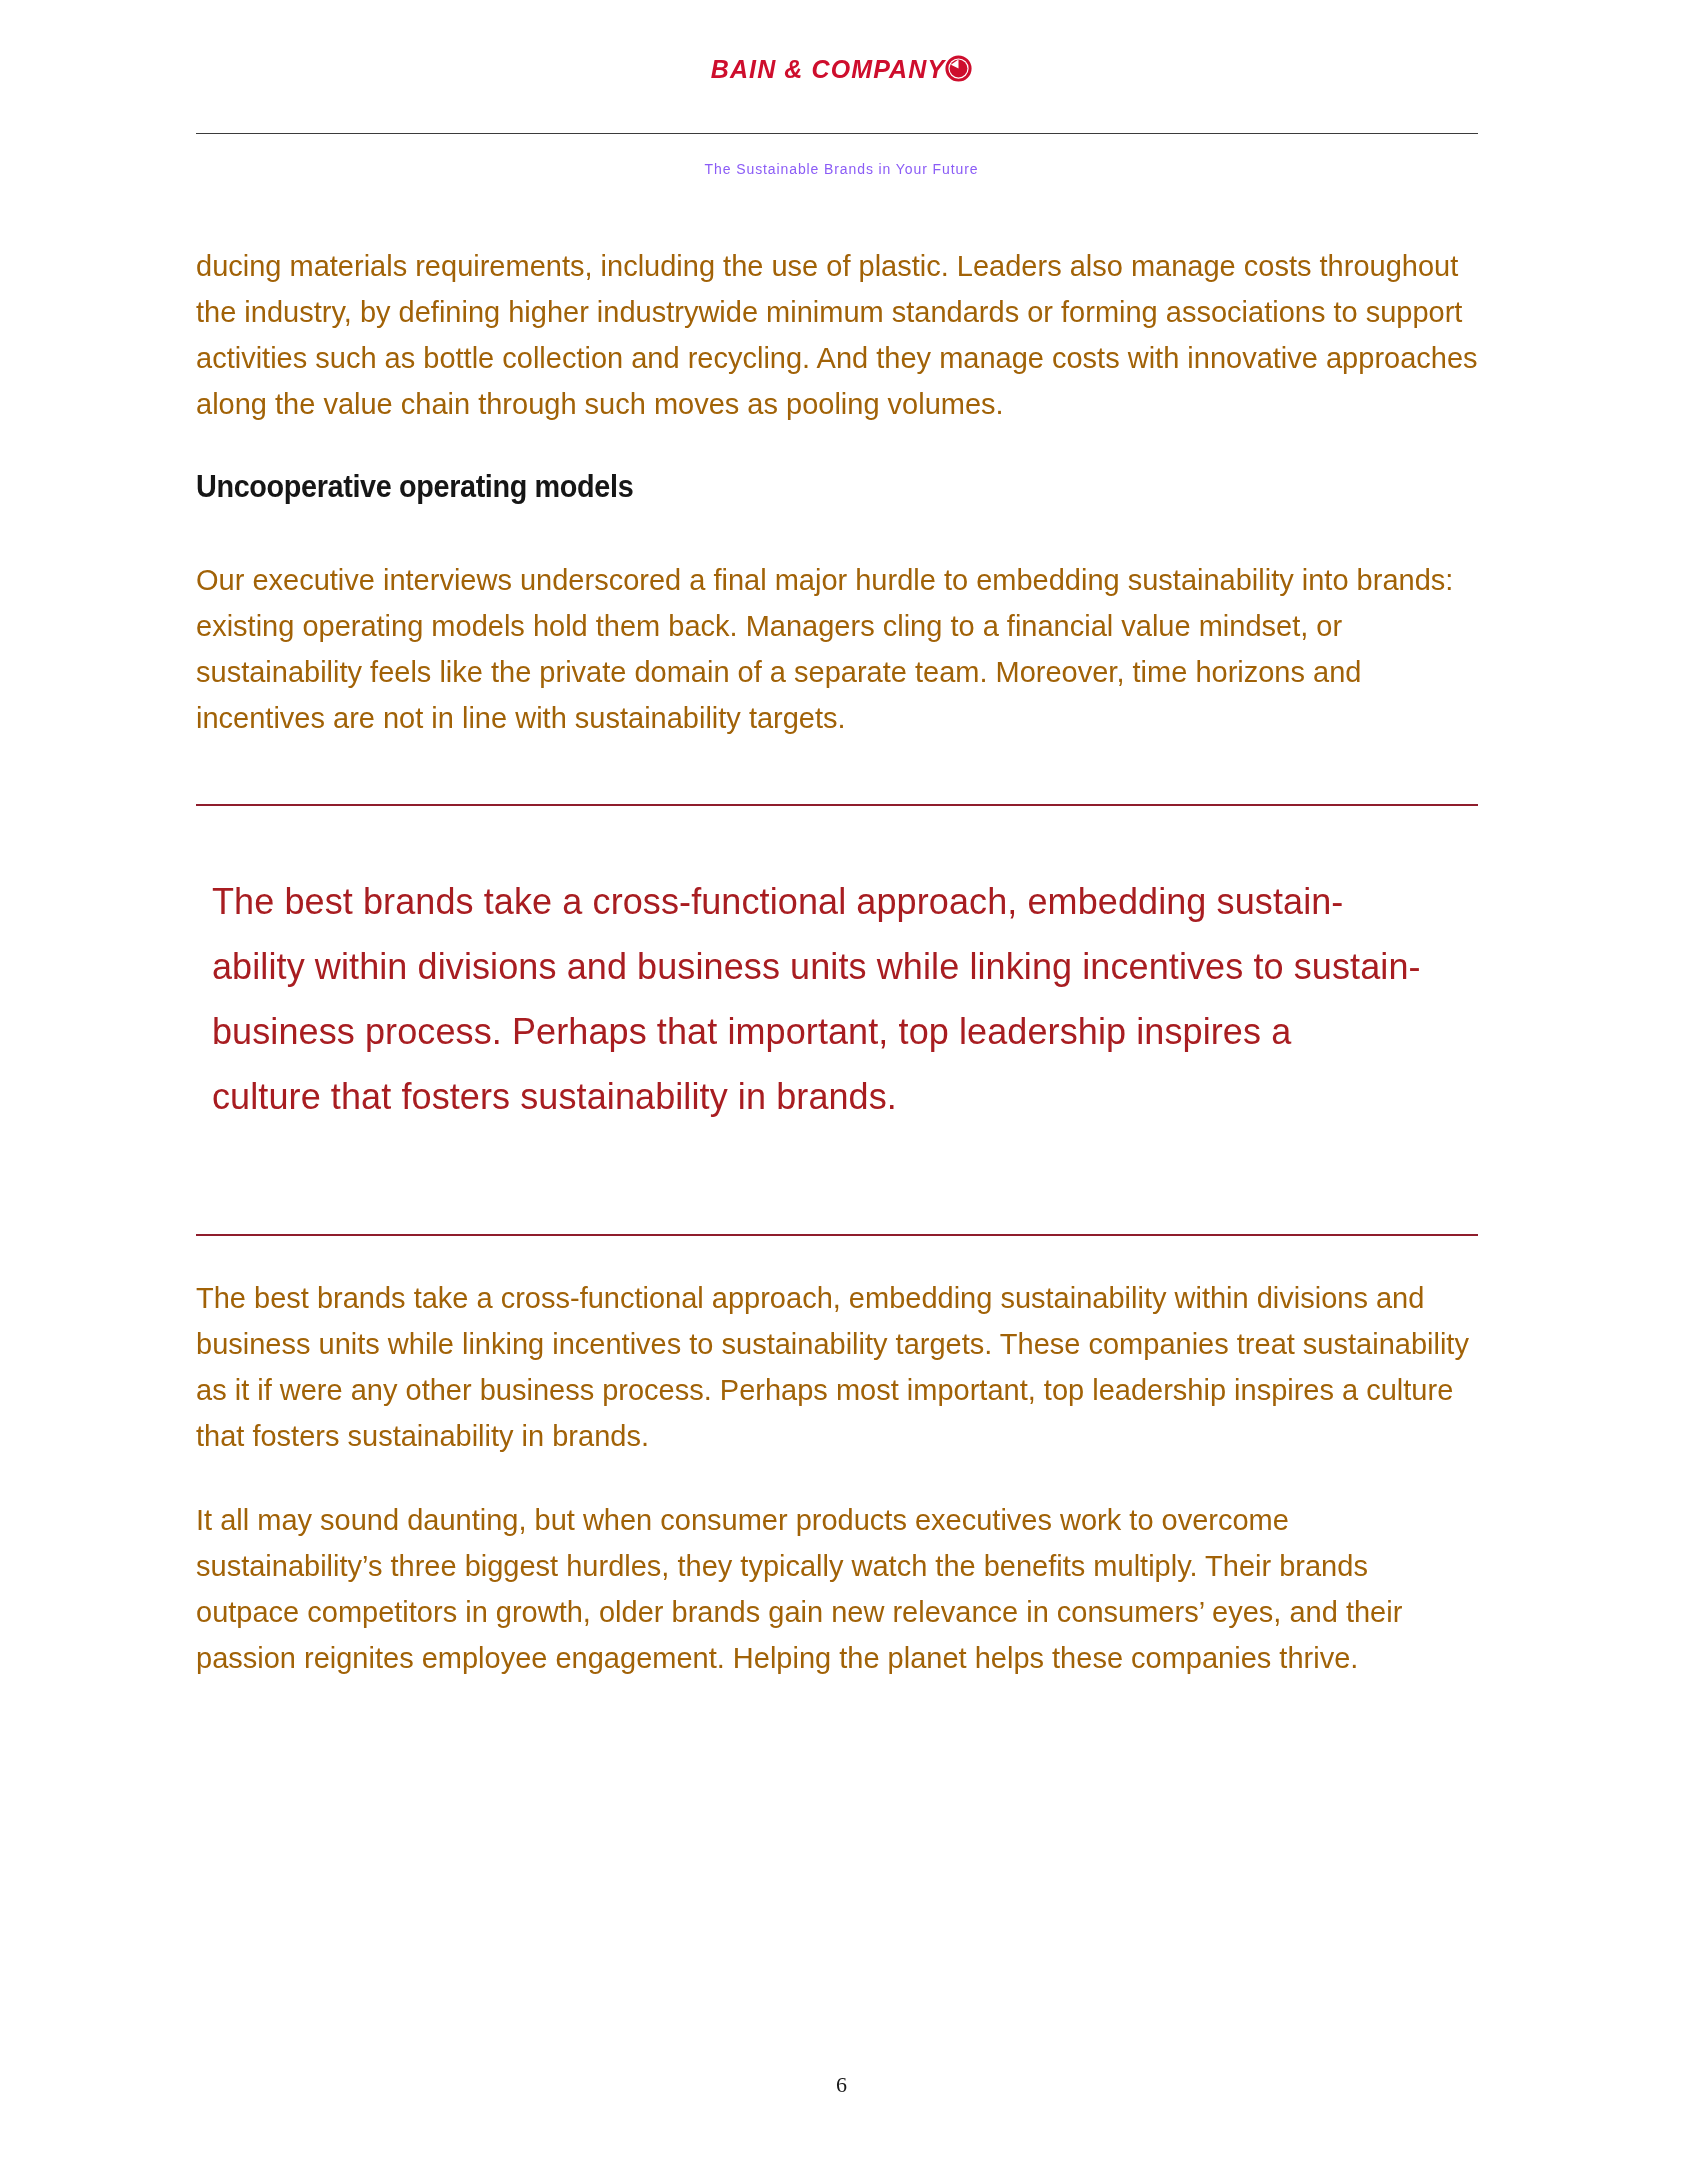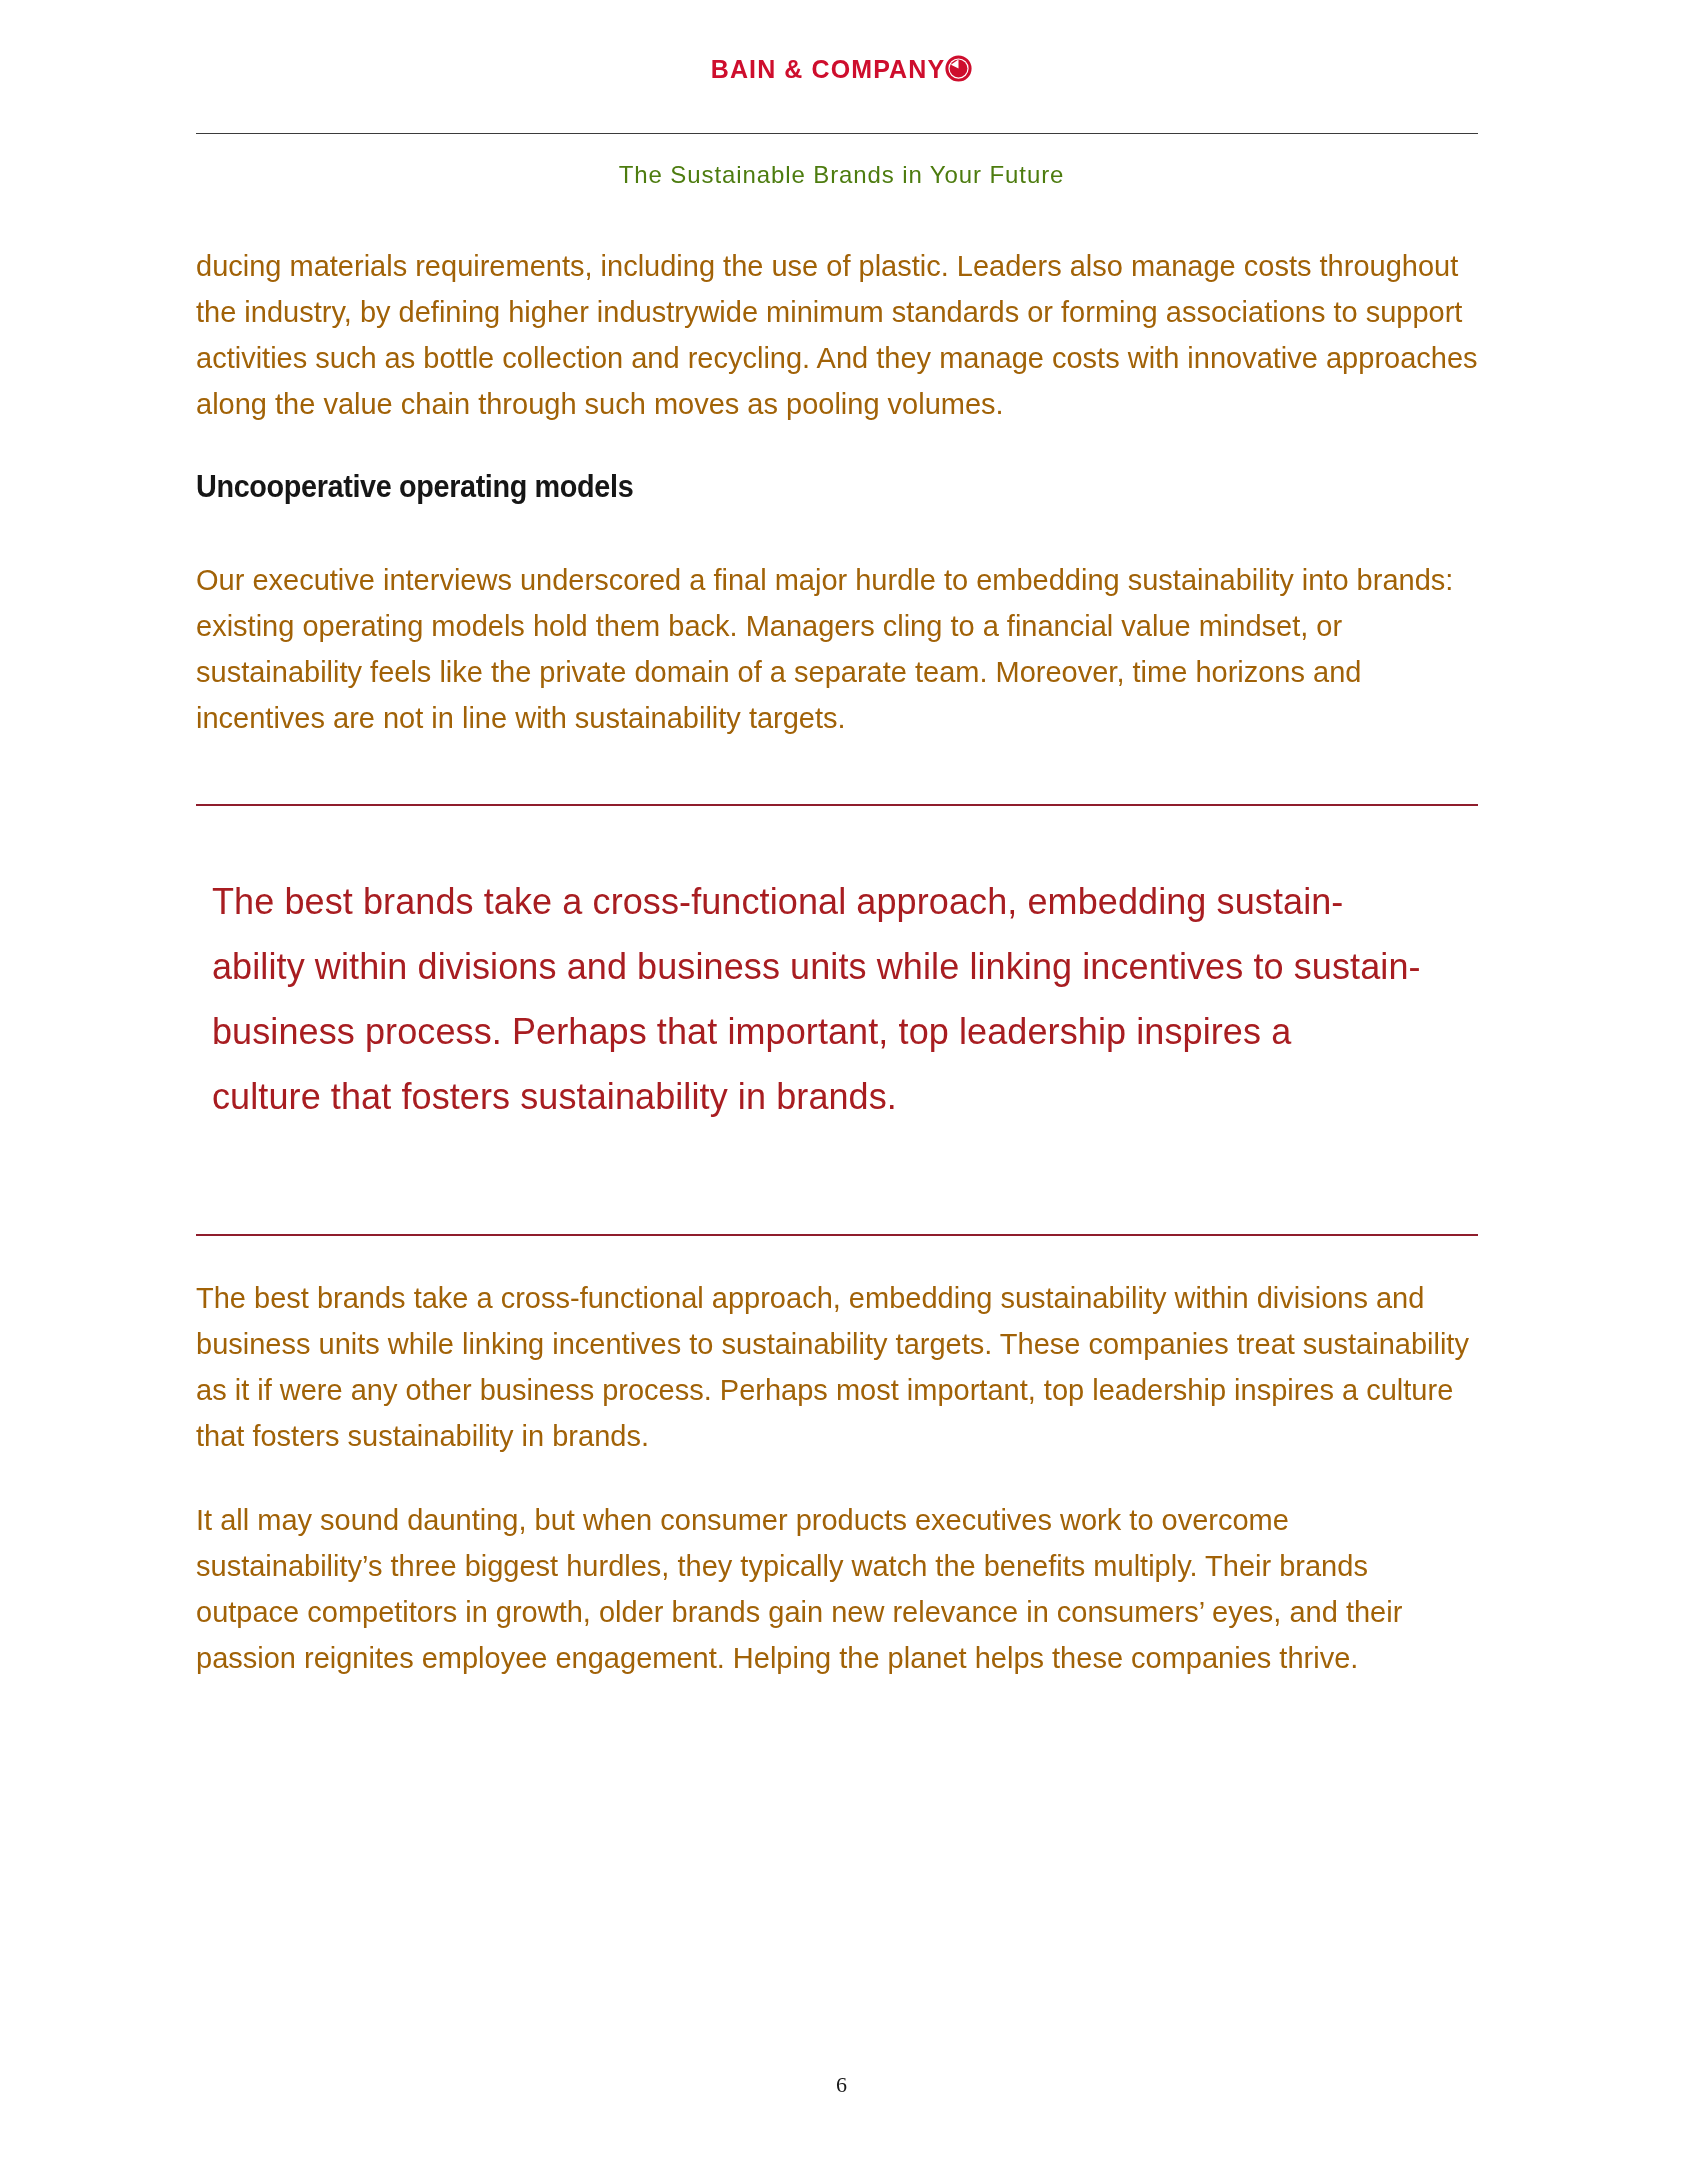--- a/index.html
+++ b/index.html
@@ -32,20 +32,21 @@
     left: 0;
     width: 1683px;
     text-align: center;
     line-height: 1;
   }
   .logo-lockup {
     display: inline-flex;
     align-items: flex-start;
     gap: 0;
     color: #CE0E2D;
+    font-style: italic;
   }
   .logo-wordmark {
     font-family: "Liberation Sans", "DejaVu Sans", sans-serif;
     font-weight: 700;
     font-size: 25px;
     letter-spacing: 1.1px;
     line-height: 1;
     color: #CE0E2D;
     white-space: nowrap;
   }
@@ -84,23 +85,23 @@
 
   
   .running-header {
     position: absolute;
     top: 161px;
     left: 0;
     width: 1683px;
     text-align: center;
     font-family: "Liberation Sans", "DejaVu Sans", sans-serif;
     font-weight: 300;
-    font-size: 24px;
+    font-size: 14px;
     letter-spacing: 0.9px;
-    color: #4d7c0f;
+    color: #8b5cf6;
   }
 
   
   .column {
     position: absolute;
     left: 196px;
     width: 1282px;
   }
 
   p.body-text {

